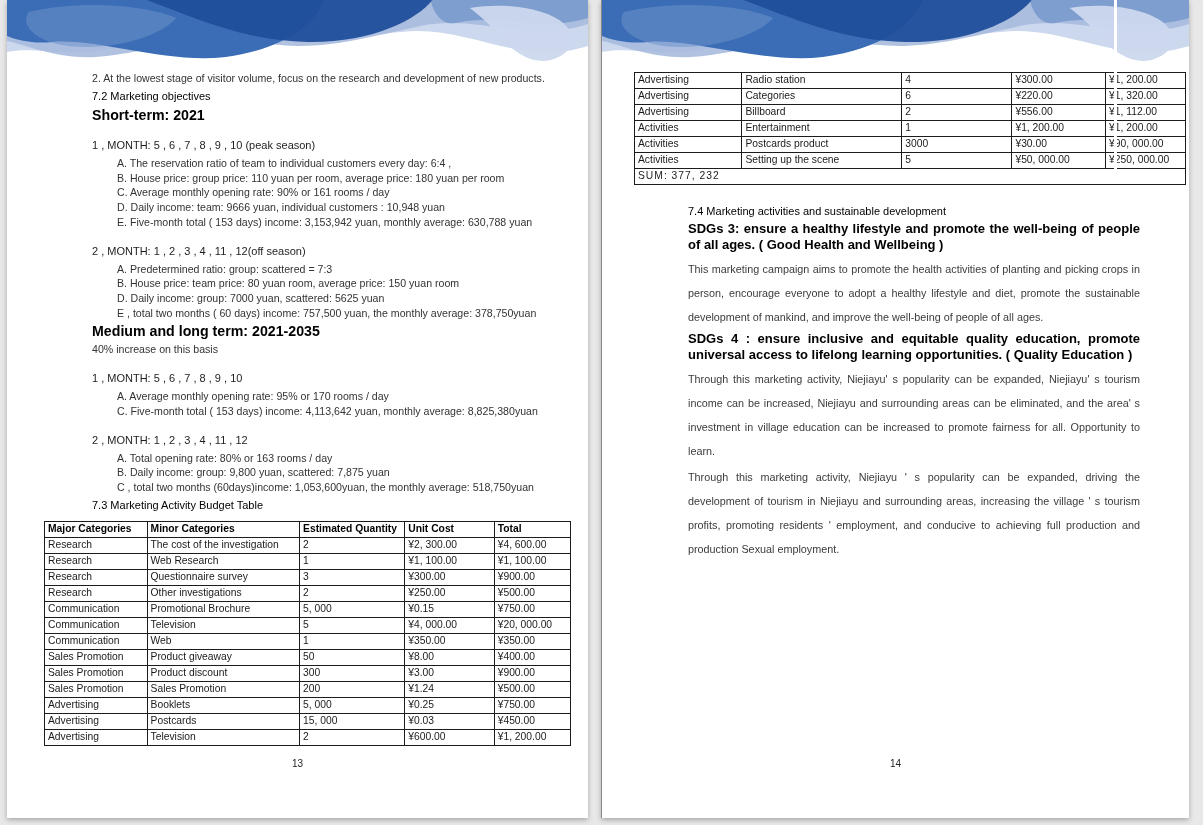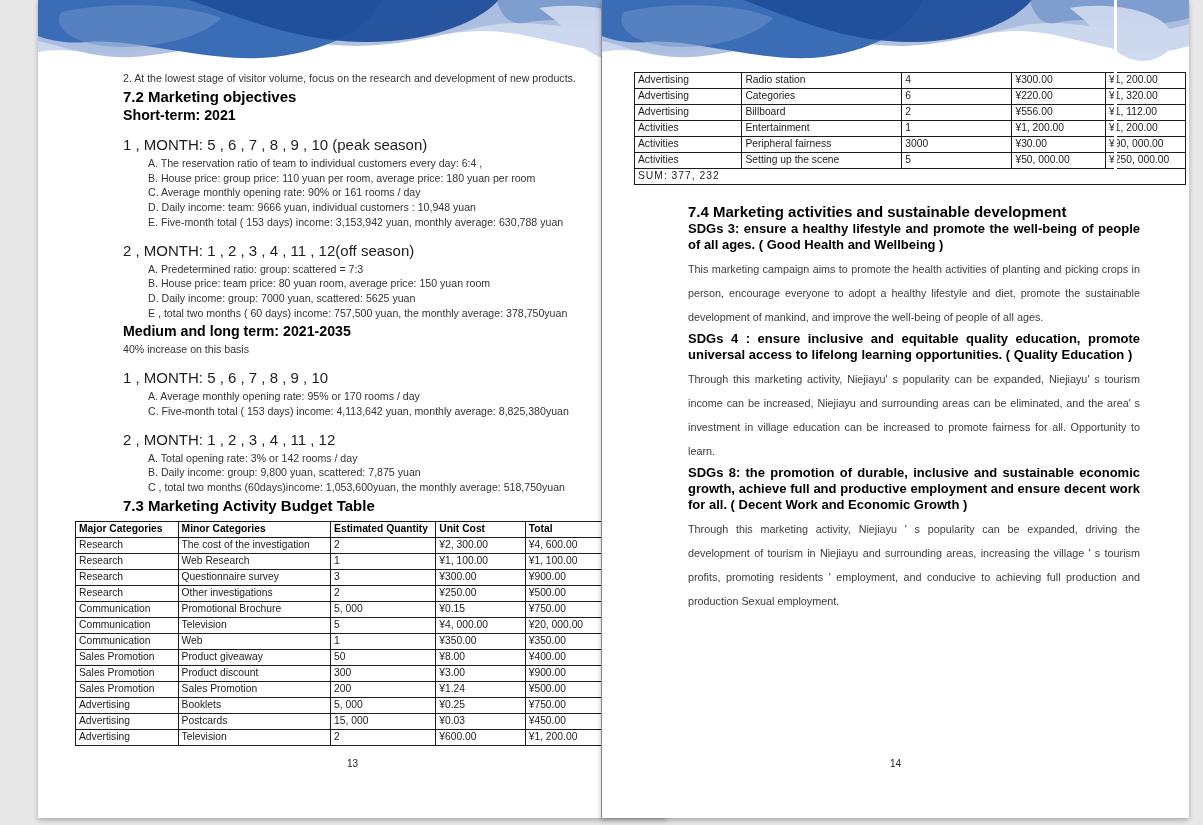--- a/index.html
+++ b/index.html
@@ -12,33 +12,33 @@
   html,body{margin:0;padding:0;}
   body{
     width:1203px;height:825px;overflow:hidden;background:var(--canvas_bg);
     font-family:"Liberation Sans","DejaVu Sans",sans-serif;color:var(--text);
     position:relative;
   }
   .page{
     position:absolute;top:0;height:818px;background:var(--page_bg);
     box-shadow:0 2px 5px rgba(0,0,0,.28);
   }
-  .page-left{left:38px;width:581px;padding-left:48px;}
+  .page-left{left:7px;width:581px;}
   .page-right{left:601px;width:588px;border-left:1px solid var(--divider);box-sizing:border-box;}
   .wave{position:absolute;left:0;top:0;width:100%;height:70px;display:block;}
   .wv.pale{fill:var(--wave_pale);} .wv.light{fill:var(--wave_light);}
   .wv.blue{fill:var(--wave_blue);} .wv.mid{fill:var(--wave_mid);} .wv.dark{fill:var(--wave_dark);}
 
   
   .content13{position:absolute;left:85px;top:71px;width:494px;}
   .blk{font-size:10.6px;line-height:15px;color:var(--text);}
   .b-body{margin:0 0 3px 0;}
-  .b-h2{font-weight:700;color:var(--heading);font-size:15px;line-height:15px;margin:3px 0 1px;}
+  .b-h2{font-weight:400;color:var(--heading);font-size:11px;line-height:15px;margin:3px 0 1px;}
   .b-h1{font-weight:700;color:var(--heading);font-size:14.2px;line-height:18px;margin:2px 0 2px;}
-  .b-month{font-size:15px;color:#1d1d1d;line-height:16px;margin:13px 0 3px;}
+  .b-month{font-size:11px;color:#1d1d1d;line-height:16px;margin:13px 0 3px;}
   .b-item{margin:0 0 0 25px;line-height:14.7px;}
 
   
   table.budget{border-collapse:collapse;position:absolute;table-layout:fixed;background:#fff;}
   table.t13{left:37px;top:521px;width:527px;}
   table.t14{left:32px;top:72px;width:552px;}
   table.budget th,table.budget td{
     border:1px solid var(--table_border);height:15px;padding:0 3px;
     font-size:10.3px;line-height:1.05;overflow:hidden;white-space:nowrap;
     font-weight:400;text-align:left;color:#1a1a1a;
@@ -111,21 +111,21 @@
 
   <div class="blk b-month">1 , MONTH: 5 , 6 , 7 , 8 , 9 , 10</div>
 
   <div class="blk b-item">A. Average monthly opening rate: 95% or 170 rooms / day</div>
 
 
   <div class="blk b-item">C. Five-month total ( 153 days) income: 4,113,642 yuan, monthly average: 8,825,380yuan</div>
 
   <div class="blk b-month">2 , MONTH: 1 , 2 , 3 , 4 , 11 , 12</div>
 
-  <div class="blk b-item">A. Total opening rate: 3% or 142 rooms / day</div>
+  <div class="blk b-item">A. Total opening rate: 80% or 163 rooms / day</div>
 
   <div class="blk b-item">B. Daily income: group: 9,800 yuan, scattered: 7,875 yuan</div>
 
   <div class="blk b-item">C , total two months (60days)income: 1,053,600yuan, the monthly average: 518,750yuan</div>
 
   <div class="blk b-h2">7.3 Marketing Activity Budget Table</div>
 </div>
 
     <table class="budget t13">
       <colgroup>
@@ -301,21 +301,21 @@
   <tr>
     <td class="c-major">Activities</td>
     <td class="c-minor">Entertainment</td>
     <td class="c-qty">1</td>
     <td class="c-unit">¥1, 200.00</td>
     <td class="c-total">¥1, 200.00</td>
   </tr>
 
   <tr>
     <td class="c-major">Activities</td>
-    <td class="c-minor">Peripheral fairness</td>
+    <td class="c-minor">Postcards product</td>
     <td class="c-qty">3000</td>
     <td class="c-unit">¥30.00</td>
     <td class="c-total">¥90, 000.00</td>
   </tr>
 
   <tr>
     <td class="c-major">Activities</td>
     <td class="c-minor">Setting up the scene</td>
     <td class="c-qty">5</td>
     <td class="c-unit">¥50, 000.00</td>
@@ -335,21 +335,20 @@
   <div class="blk b-h2">7.4 Marketing activities and sustainable development</div>
 
   <div class="blk b-sdg">SDGs 3: ensure a healthy lifestyle and promote the well-being of people of all ages. ( Good Health and Wellbeing )</div>
 
   <div class="blk b-para">This marketing campaign aims to promote the health activities of planting and picking crops in person, encourage everyone to adopt a healthy lifestyle and diet, promote the sustainable development of mankind, and improve the well-being of people of all ages.</div>
 
   <div class="blk b-sdg">SDGs 4 : ensure inclusive and equitable quality education, promote universal access to lifelong learning opportunities. ( Quality Education )</div>
 
   <div class="blk b-para">Through this marketing activity, Niejiayu' s popularity can be expanded, Niejiayu' s tourism income can be increased, Niejiayu and surrounding areas can be eliminated, and the area' s investment in village education can be increased to promote fairness for all. Opportunity to learn.</div>
 
-  <div class="blk b-sdg">SDGs 8: the promotion of durable, inclusive and sustainable economic growth, achieve full and productive employment and ensure decent work for all. ( Decent Work and Economic Growth )</div>
 
   <div class="blk b-para">Through this marketing activity, Niejiayu ' s popularity can be expanded, driving the development of tourism in Niejiayu and surrounding areas, increasing the village ' s tourism profits, promoting residents '  employment, and conducive to achieving full production and production Sexual employment.</div>
 </div>
 
     <div class="pagenum">14</div>
   </div>
 
 </div>
 
 </body></html>

